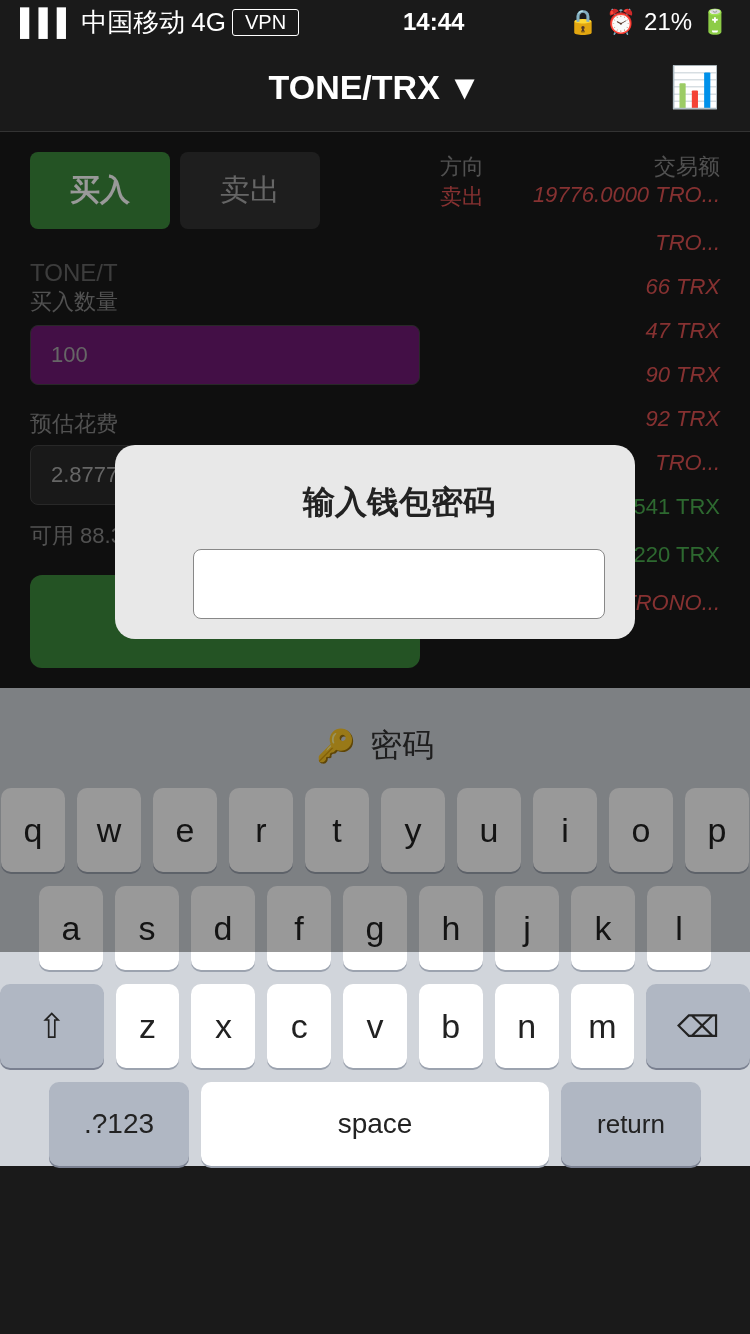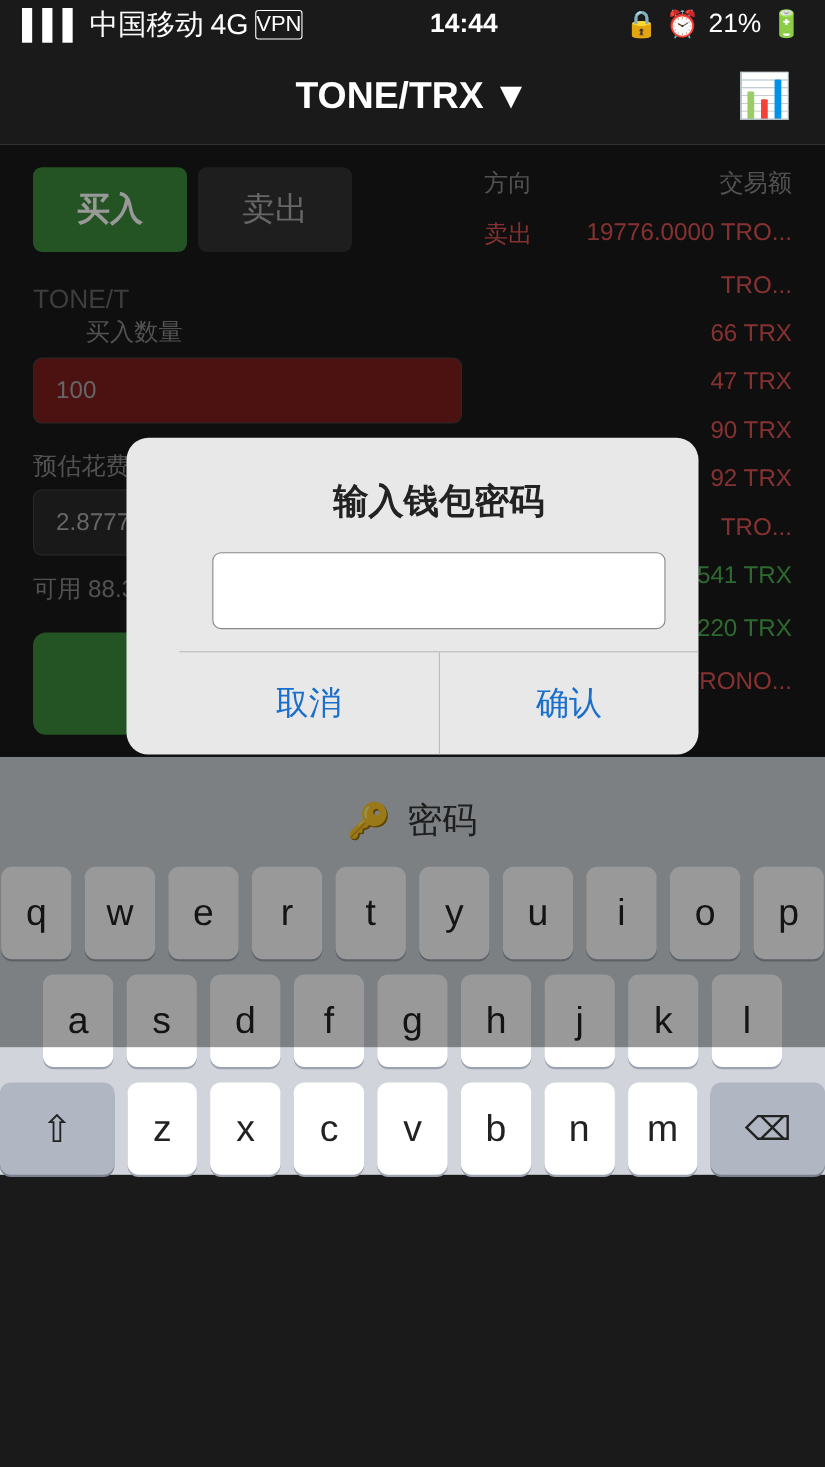--- a/index.html
+++ b/index.html
@@ -93,24 +93,23 @@
       color: #666;
       font-size: 24px;
     }
     .input-row {
       margin-bottom: 24px;
     }
     .input-label {
       color: #888;
       font-size: 22px;
       margin-bottom: 8px;
-      margin-left: 48px;
     }
     .input-box {
-      background: #7f1d1d;
+      background: #701a75;
       border: 1px solid #444;
       border-radius: 8px;
       padding: 16px 20px;
       color: white;
       font-size: 30px;
       width: 100%;
       display: flex;
       align-items: center;
       justify-content: space-between;
     }
@@ -152,31 +151,30 @@
 
     
     .right-panel {
       width: 280px;
     }
     .right-header {
       display: flex;
       justify-content: space-between;
       color: #888;
       font-size: 22px;
-      margin-bottom: 16px;
     }
     .order-row {
       display: flex;
       justify-content: space-between;
       margin-bottom: 18px;
       font-size: 22px;
     }
     .sell-dir { color: #e05252; }
     .buy-dir { color: #4caf50; }
-    .sell-amount { color: #e05252; }
+    .sell-amount { color: #e05252; font-style: italic; }
     .buy-amount { color: #4caf50; }
 
     
     .modal-overlay {
       position: absolute;
       top: 0;
       left: 0;
       width: 750px;
       height: 820px;
       background: rgba(0,0,0,0.4);
@@ -350,21 +348,21 @@
 </head>
 <body>
 
 <div class="app-main">
 
   <div class="status-bar">
     <div class="status-left">
       <span>▌▌▌</span>
       <span>中国移动</span>
       <span>4G</span>
-      <span style="border:1px solid white;padding:1px 0;font-size:20px;border-radius:3px;">VPN</span>
+      <span style="border:1px solid white;padding:1px 12px;font-size:20px;border-radius:3px;">VPN</span>
     </div>
     <div class="status-center">14:44</div>
     <div class="status-right">
       <span>🔒</span>
       <span>⏰</span>
       <span>21%</span>
       <span>🔋</span>
     </div>
   </div>
 
@@ -448,24 +446,20 @@
           <span class="sell-amount">277.0000 TRONO...</span>
         </div>
       </div>
     </div>
 
     <div class="modal-overlay">
       <div class="modal">
         <div class="modal-title">输入钱包密码</div>
         <div class="modal-input-wrap">
           <input class="modal-input" type="password" placeholder="" style="">
-        </div>
-        <div class="modal-buttons">
-          <button class="modal-cancel">取消</button>
-          <button class="modal-confirm">确认</button>
         </div>
       </div>
     </div>
   </div>
 
   <div class="keyboard-area">
 
     <div class="keyboard-label-row">
       <span>🔑</span>
       <span>密码</span>
@@ -501,14 +495,19 @@
       <div class="key">z</div>
       <div class="key">x</div>
       <div class="key">c</div>
       <div class="key">v</div>
       <div class="key">b</div>
       <div class="key">n</div>
       <div class="key">m</div>
       <div class="key-wide-right">⌫</div>
     </div>
 
+    <div class="bottom-row">
+      <div class="key-symbol">.?123</div>
+      <div class="key-space">space</div>
+      <div class="key-return">return</div>
+    </div>
   </div>
 </div>
 
 </body></html>

